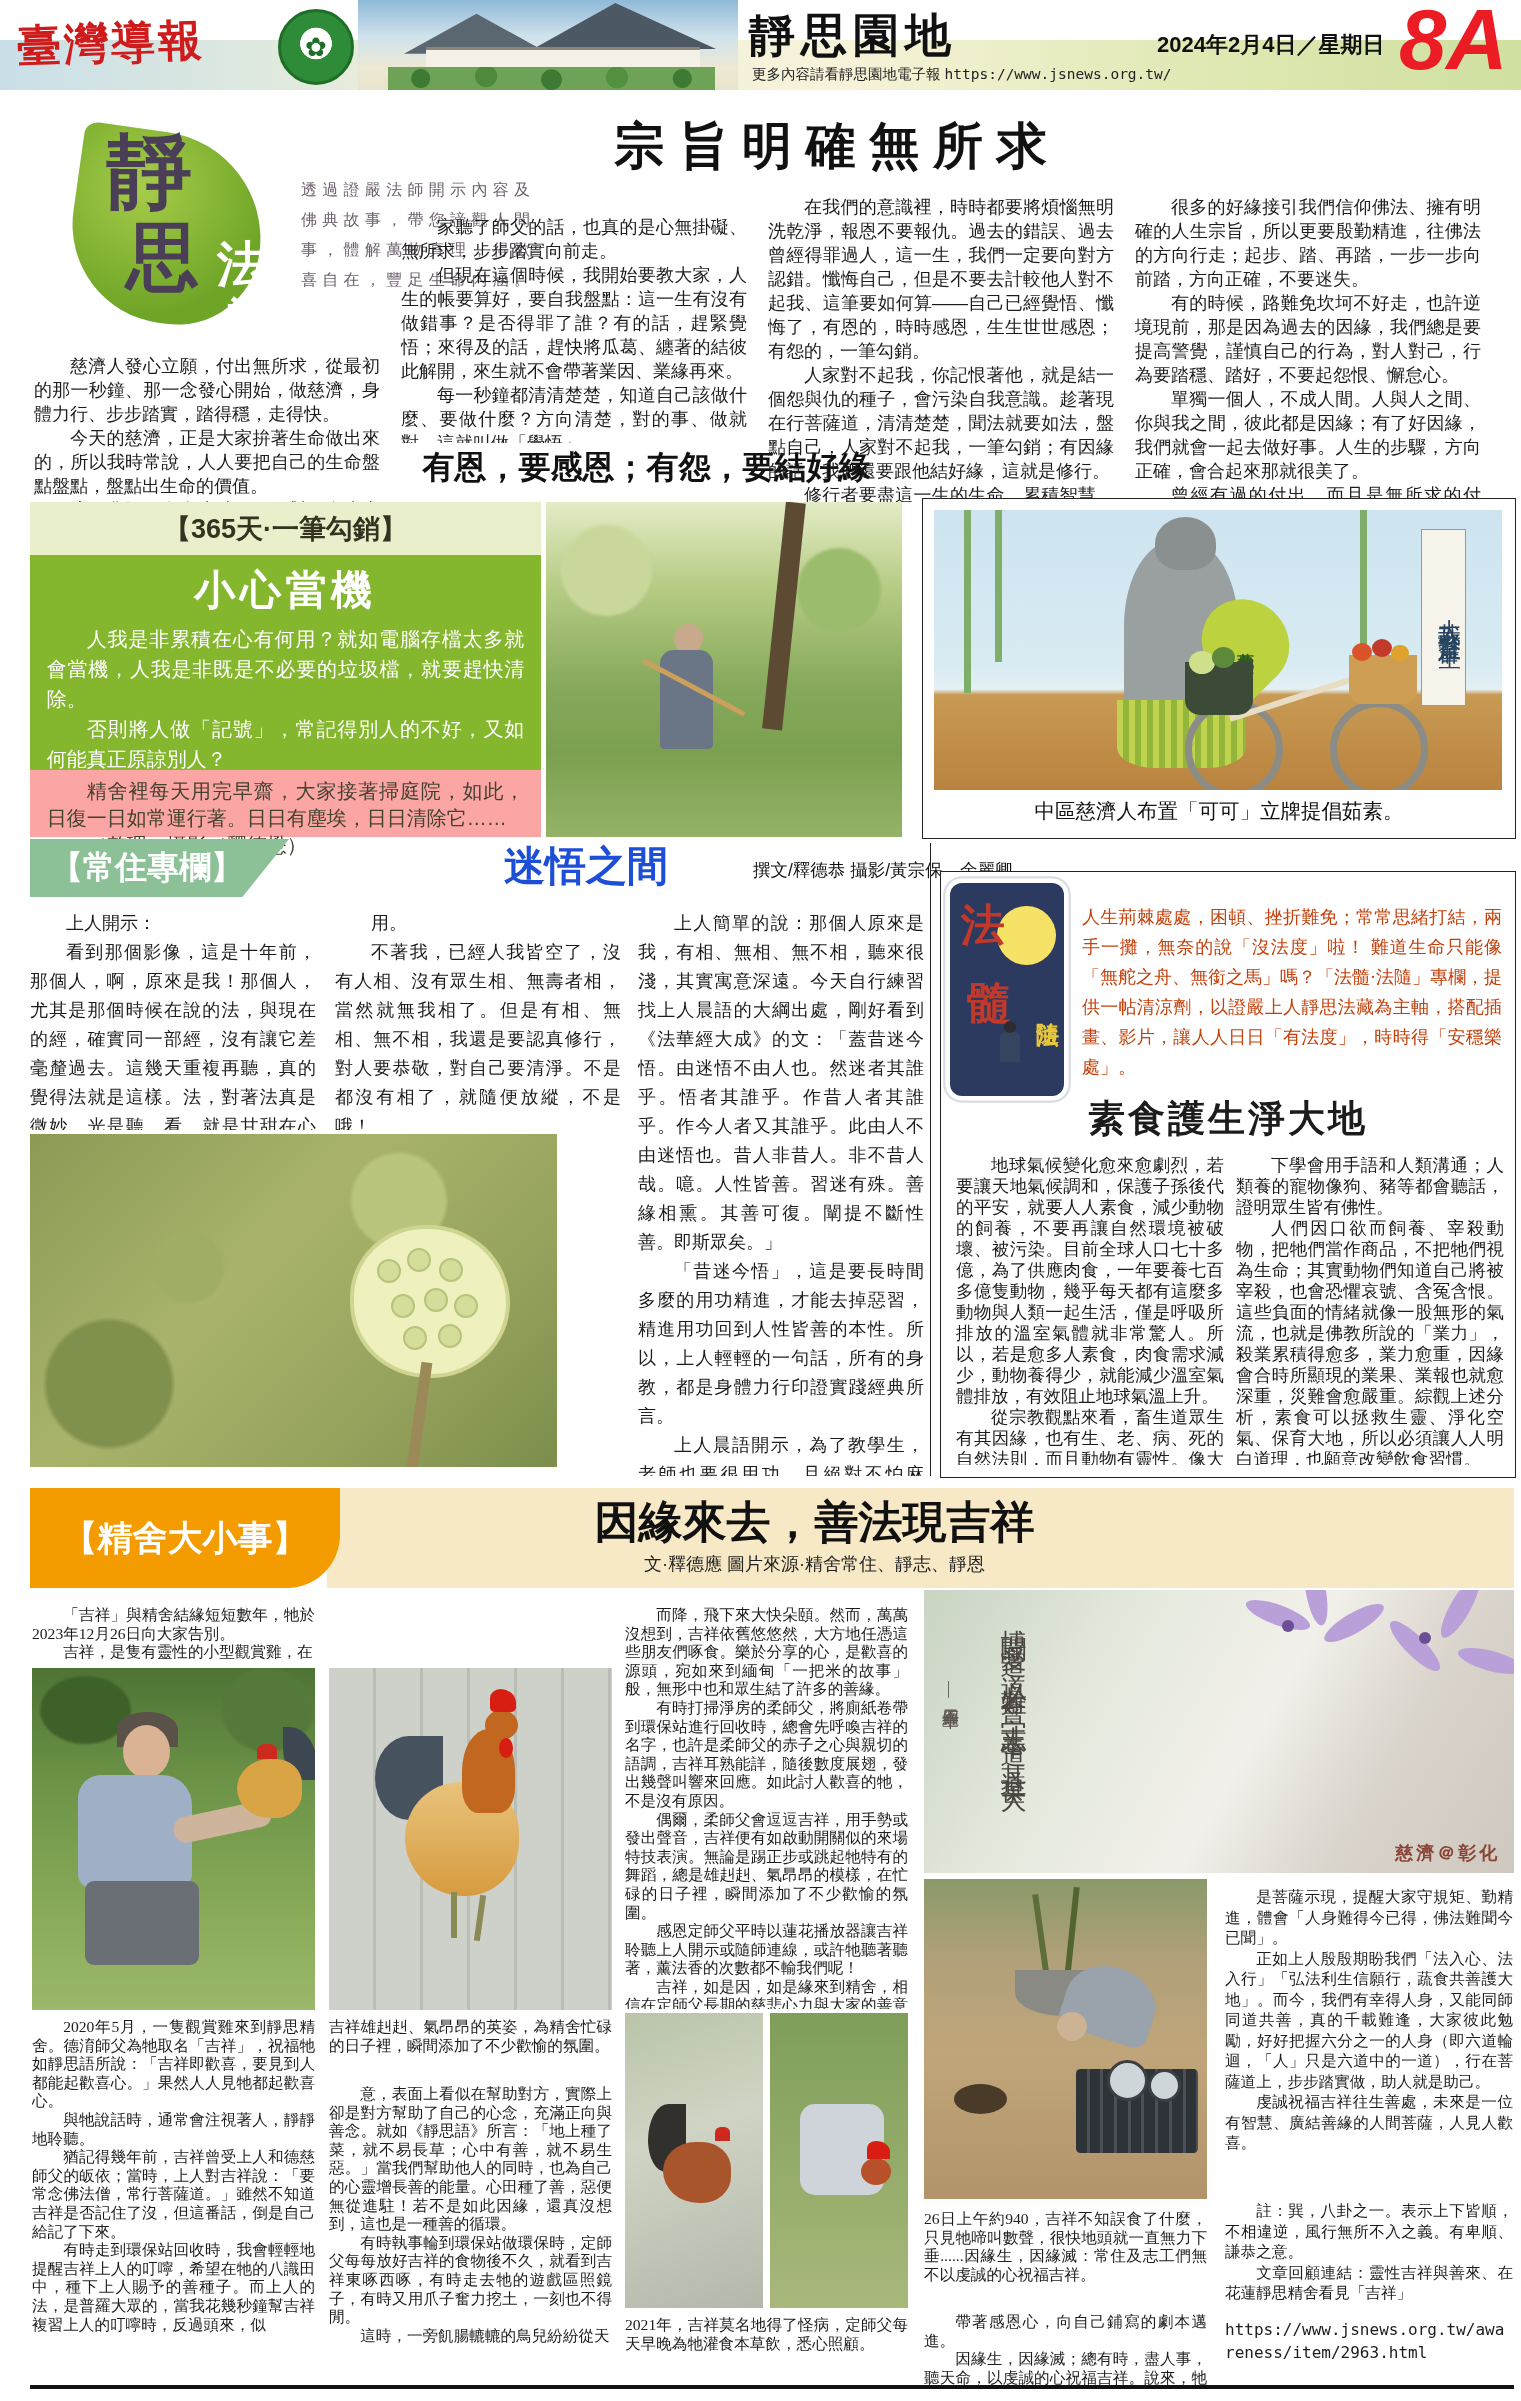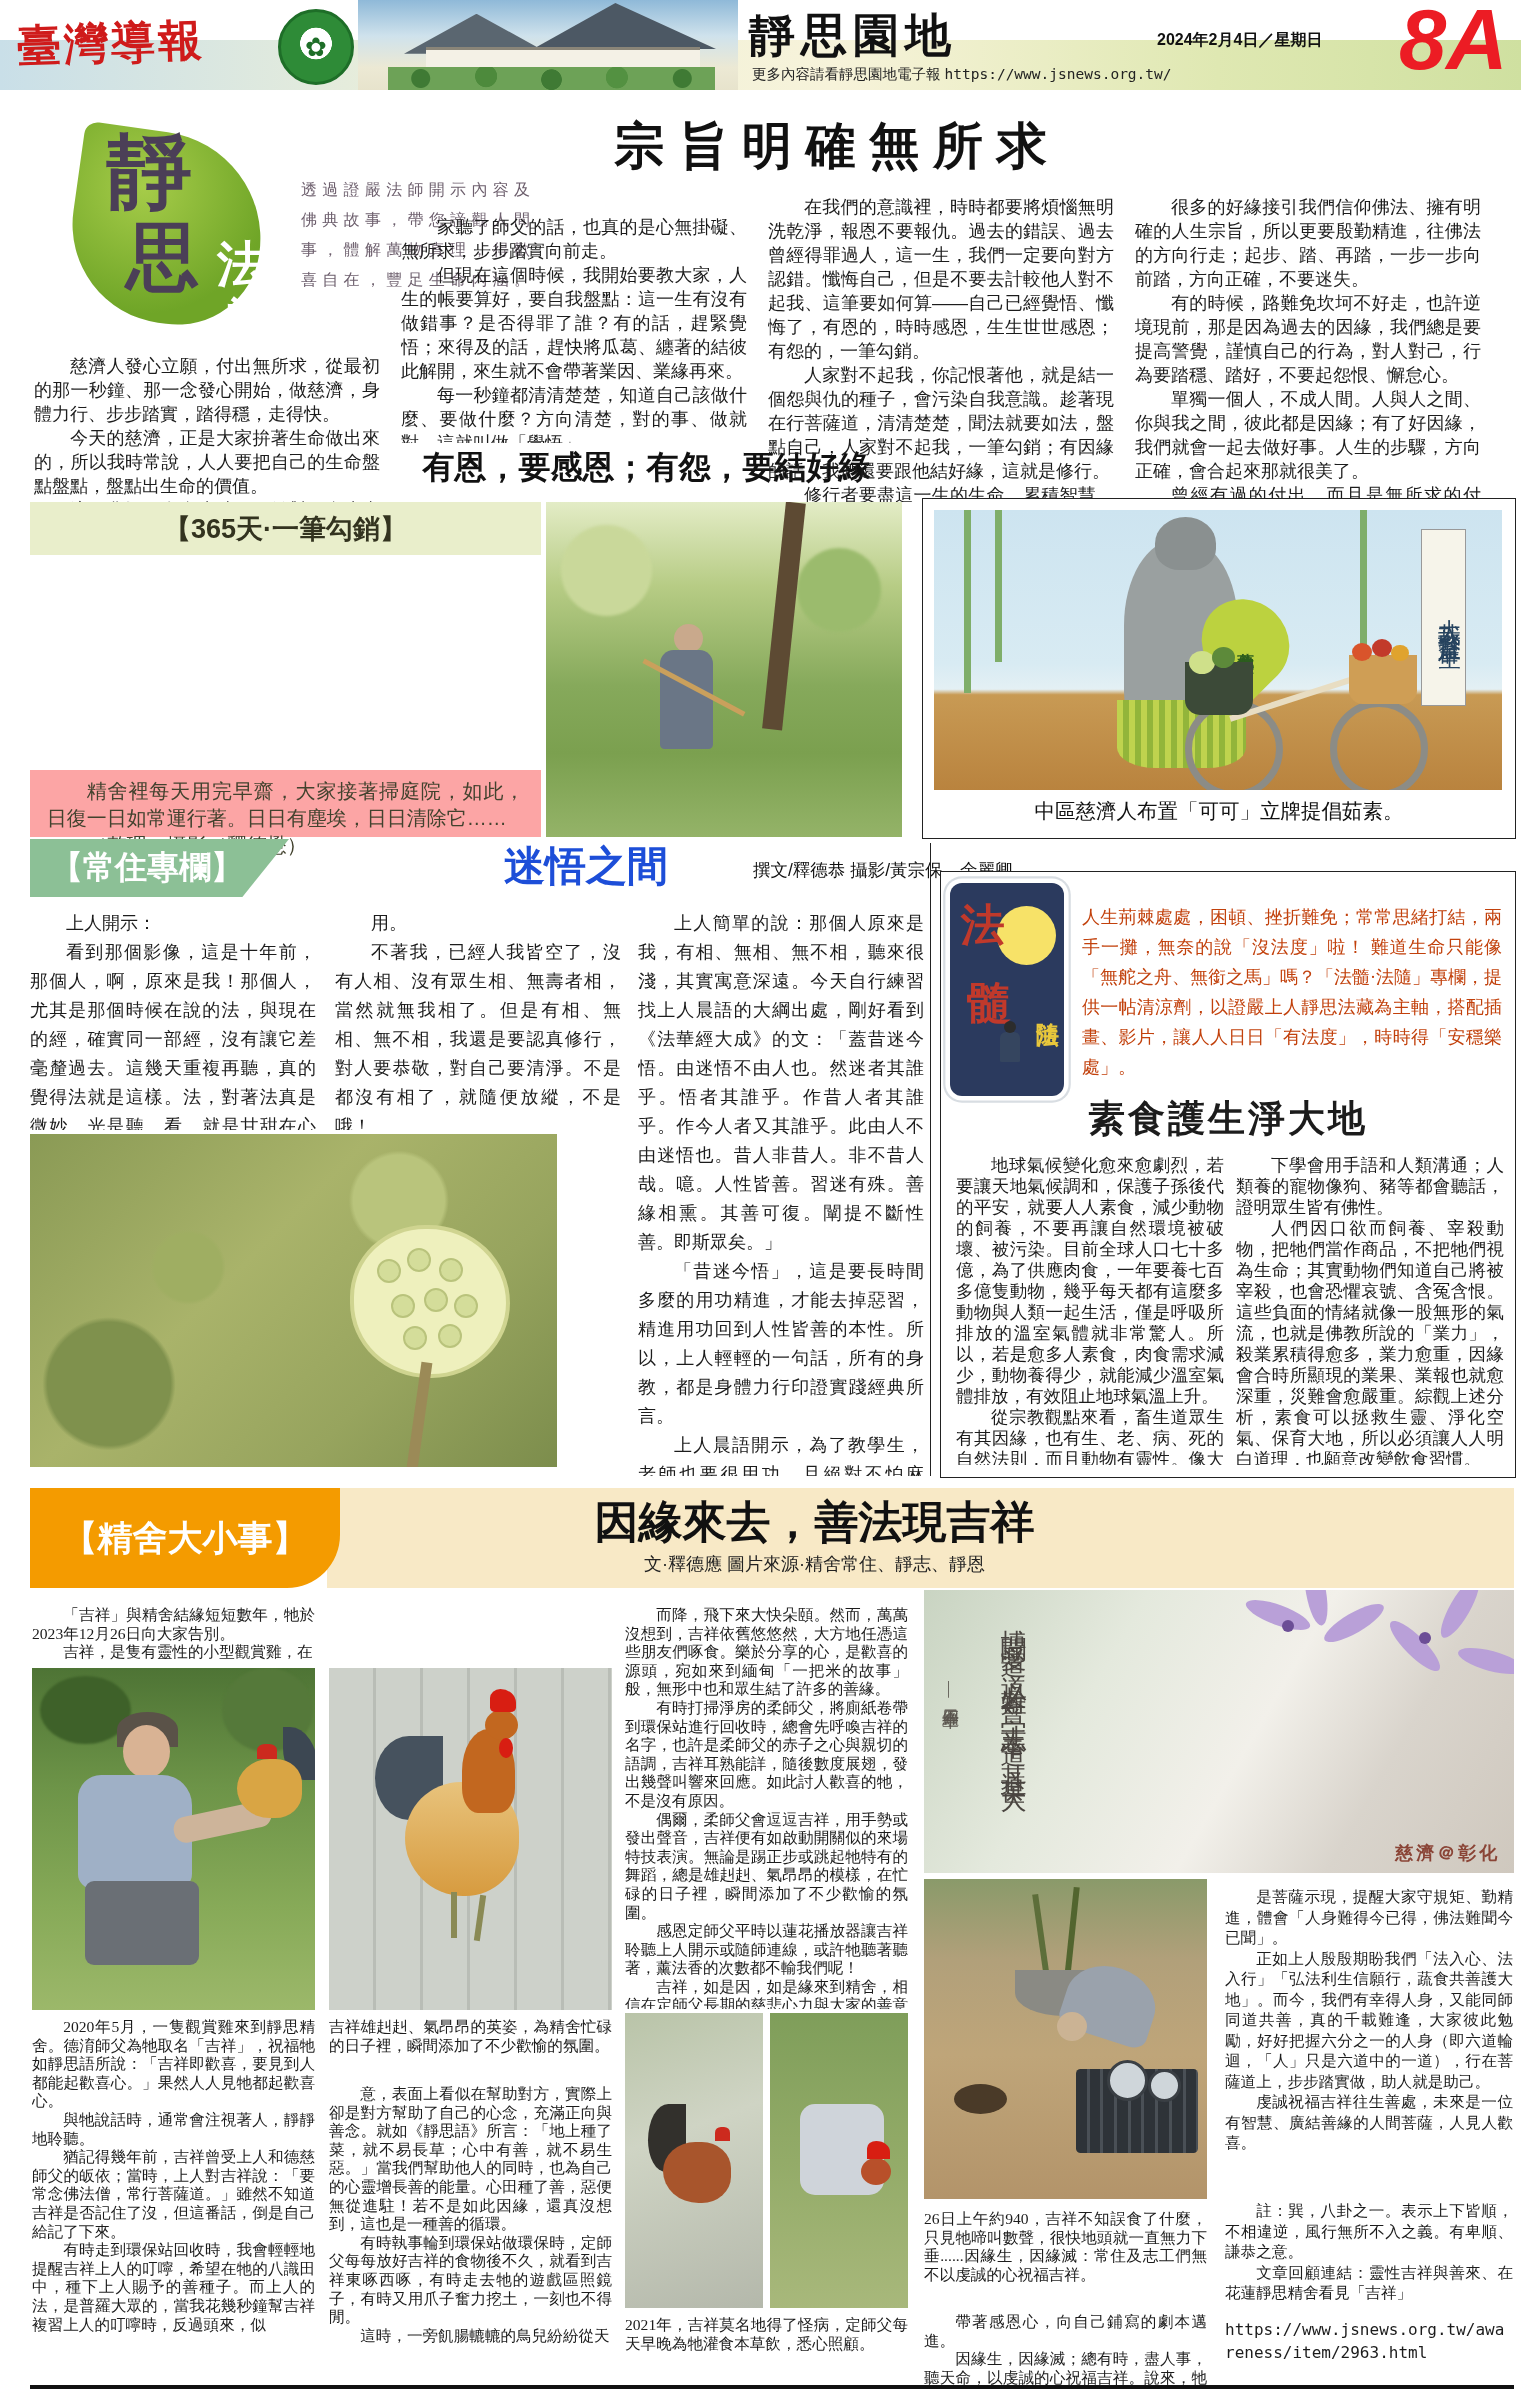--- a/index.html
+++ b/index.html
@@ -29,21 +29,21 @@
     clip-path:polygon(0 100%,45% 0,100% 100%);}
   .wall{left:68px;top:47px;width:274px;height:30px;background:#f4f1e6;border-top:3px solid #8a8578;}
   .bush{left:30px;top:67px;width:327px;height:23px;
     background:radial-gradient(circle at 10% 50%,#3f7a34 0 9px,transparent 10px),
       radial-gradient(circle at 30% 40%,#4d8a3c 0 10.7px,transparent 11.4px),
       radial-gradient(circle at 50% 55%,#3f7a34 0 10px,transparent 10.7px),
       radial-gradient(circle at 70% 45%,#539141 0 10.7px,transparent 11.4px),
       radial-gradient(circle at 90% 50%,#3f7a34 0 9px,transparent 10px),#6da257;}
   .sec-title{left:749px;top:4.6px;font-size:46px;font-weight:900;letter-spacing:6px;color:#111;}
   .sec-sub{left:752px;top:65px;font-size:14.5px;color:#222;}
-  .hdr-date{left:1157px;top:30px;font-size:16px;font-weight:700;color:#111;}
+  .hdr-date{left:1157px;top:30px;font-size:22px;font-weight:700;color:#111;}
   .page-no{left:1399px;top:-9px;font-size:85px;font-weight:900;color:#ec1c24;font-style:italic;}
   
   .leaf{left:72px;top:133px;width:190px;height:190px;background:radial-gradient(circle at 35% 30%,#a6cc49,#6fa527 70%);
     border-radius:8% 65% 50% 60%;transform:rotate(8deg);}
   .leaf-ch1{left:107px;top:114px;font-size:85px;font-weight:900;color:#4b3f57;}
   .leaf-ch2{left:126px;top:209px;font-size:73px;font-weight:900;color:#4b3f57;}
   .leaf-ch3{left:217px;top:232px;font-size:49px;font-weight:700;color:#fff;}
   .leaf-ch4{left:228px;top:289px;font-size:49px;font-weight:700;color:#fff;}
   .fayu-intro{left:301px;top:175px;width:251px;font-size:16px;line-height:30px;
     letter-spacing:5.3px;color:#6d5f6d;}
@@ -228,20 +228,28 @@
     </div>
   <div class="abs jcol fayu-col hei" style="left:1135px;top:195px;height:307px;">
       <p class="para">很多的好緣接引我們信仰佛法、擁有明確的人生宗旨，所以更要殷勤精進，往佛法的方向行走；起步、踏、再踏，一步一步向前踏，方向正確，不要迷失。</p>
       <p class="para">有的時候，路難免坎坷不好走，也許逆境現前，那是因為過去的因緣，我們總是要提高警覺，謹慎自己的行為，對人對己，行為要踏穩、踏好，不要起怨恨、懈怠心。</p>
       <p class="para">單獨一個人，不成人間。人與人之間、你與我之間，彼此都是因緣；有了好因緣，我們就會一起去做好事。人生的步驟，方向正確，會合起來那就很美了。</p>
       <p class="para">曾經有過的付出，而且是無所求的付出，所以很熟悉，這就是累積。所以說來，好事、對的事，做就了。請大家多用心。</p>
     </div>
 
   <div class="abs gbox">
     <div class="abs gstrip1 hei">【365天·一筆勾銷】</div>
+    <div class="abs gmain hei">
+      <div class="gtitle">小心當機</div>
+      <div class="gbody">
+          <p class="para">人我是非累積在心有何用？就如電腦存檔太多就會當機，人我是非既是不必要的垃圾檔，就要趕快清除。</p>
+          <p class="para">否則將人做「記號」，常記得別人的不好，又如何能真正原諒別人？</p>
+          <p class="para">──摘錄自證嚴上人開示</p>
+        </div>
+    </div>
     <div class="abs gstrip2 hei">
         <p class="para">精舍裡每天用完早齋，大家接著掃庭院，如此，日復一日如常運行著。日日有塵埃，日日清除它……</p>
         <p class="para">（整理、攝影／釋德懋）</p>
       </div>
   </div>
 
   <div class="abs sweep">
     <div class="abs blob" style="left:15px;top:23px;width:91px;height:91px;background:#c9d89a;"></div>
     <div class="abs blob" style="left:251px;top:46px;width:84px;height:84px;background:#9bbb6d;"></div>
     <div class="abs trunk"></div>

